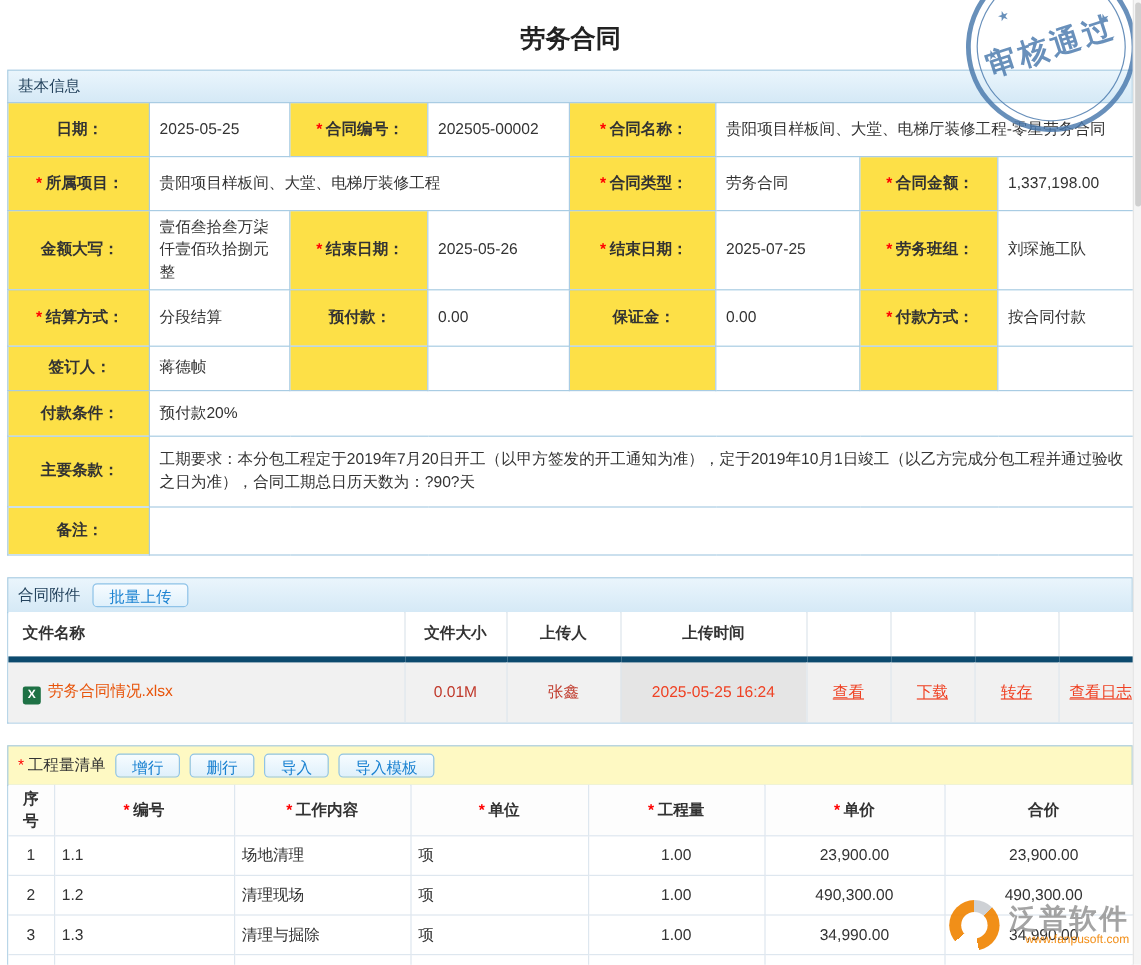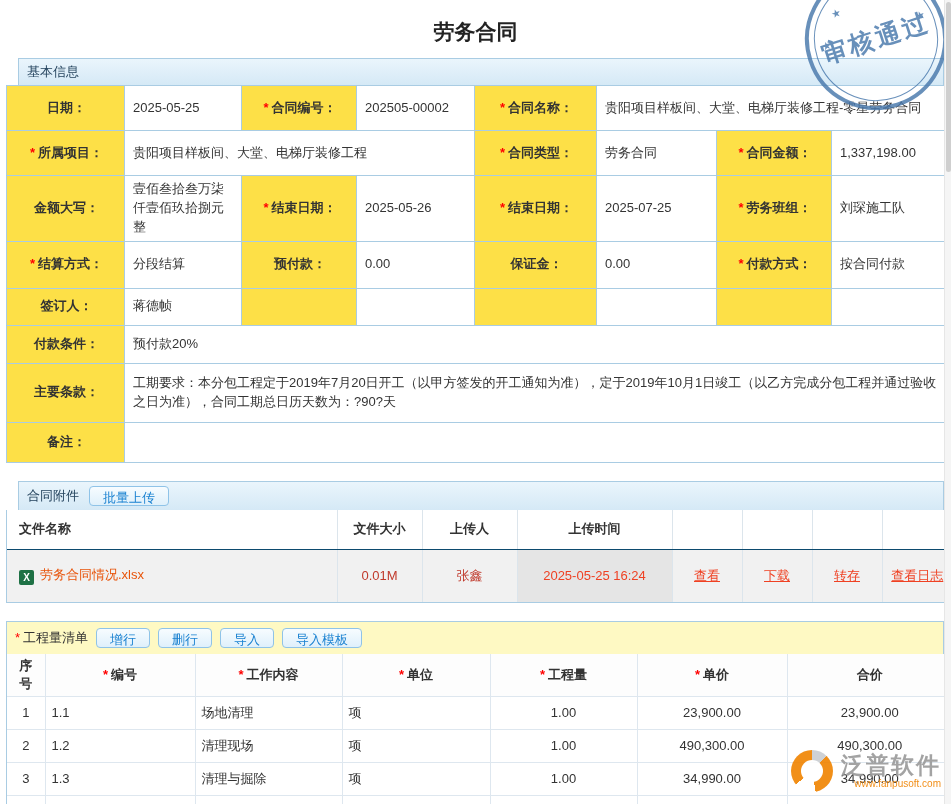--- a/index.html
+++ b/index.html
@@ -7,21 +7,21 @@
   body {
     position:relative; overflow:hidden; background:#fff; color:#333;
     font-family:"Liberation Sans","DejaVu Sans",sans-serif; font-size:13px;
   }
   h1.page-title { text-align:center; font-size:21px; font-weight:bold; padding:18px 0 12px; color:#222; }
 
   .panel { margin:0 7px 18px 6px; position:relative; }
   .bar {
     display:flex; align-items:center; gap:10px;
     border:1px solid #A9CCE3; background:linear-gradient(#EAF5FC,#D5E9F6);
-    padding:4px 8px; min-height:28px; color:#25445e;margin-left:12px;
+    padding:4px 8px; min-height:28px; color:#25445e;
   }
   table { width:100%; border-collapse:collapse; table-layout:fixed; margin-top:-1px; }
   .bordered { border:1px solid #A9CCE3; border-top:none; }
 
   
   .form-table th, .form-table td {
     border:1px solid #A9CCE3; padding:4px 8px; vertical-align:middle;
     line-height:1.45; overflow:hidden; word-break:break-all;
   }
   .form-table th { background:#fde047; font-weight:bold; padding-right:6px; }
@@ -33,21 +33,21 @@
 
   
   .btn {
     font-family:inherit; font-size:13px; color:#1B82D1; cursor:pointer;
     background:linear-gradient(#F7FCFF,#DFF0FB); border:1px solid #8FC3E8;
     border-radius:4px; padding:3px 13px; height:20px; line-height:16px;
   }
 
   
   .attach-table th, .attach-table td {
-    border-right:1px solid #DCE5EC; border-bottom:1px solid #0c4a6e;
+    border-right:1px solid #DCE5EC; border-bottom:5px solid #0c4a6e;
     padding:4px 6px; vertical-align:middle; text-align:center;
   }
   .attach-table th:last-child, .attach-table td:last-child { border-right:none; }
   .attach-table tr:last-child td { border-bottom:none; }
   .attach-table th { background:#fff; font-weight:bold; height:40px; }
   .attach-table th.fname, .attach-table td.fname { text-align:left; padding-left:12px; }
   .attach-table td { background:#F1F1F1; height:52px; }
   .attach-table td.hl { background:#e5e5e5; color:#EF4123; }
   .xls-icon {
     display:inline-block; width:15px; height:15px; border-radius:2px; background:#1E7145;

